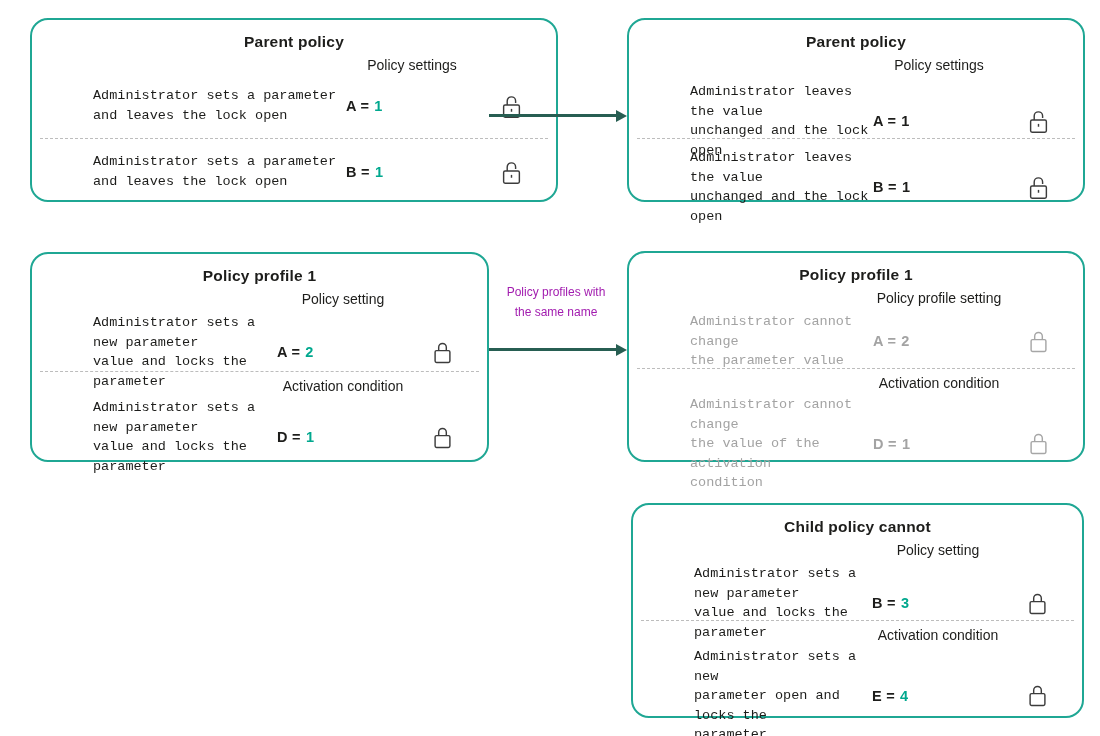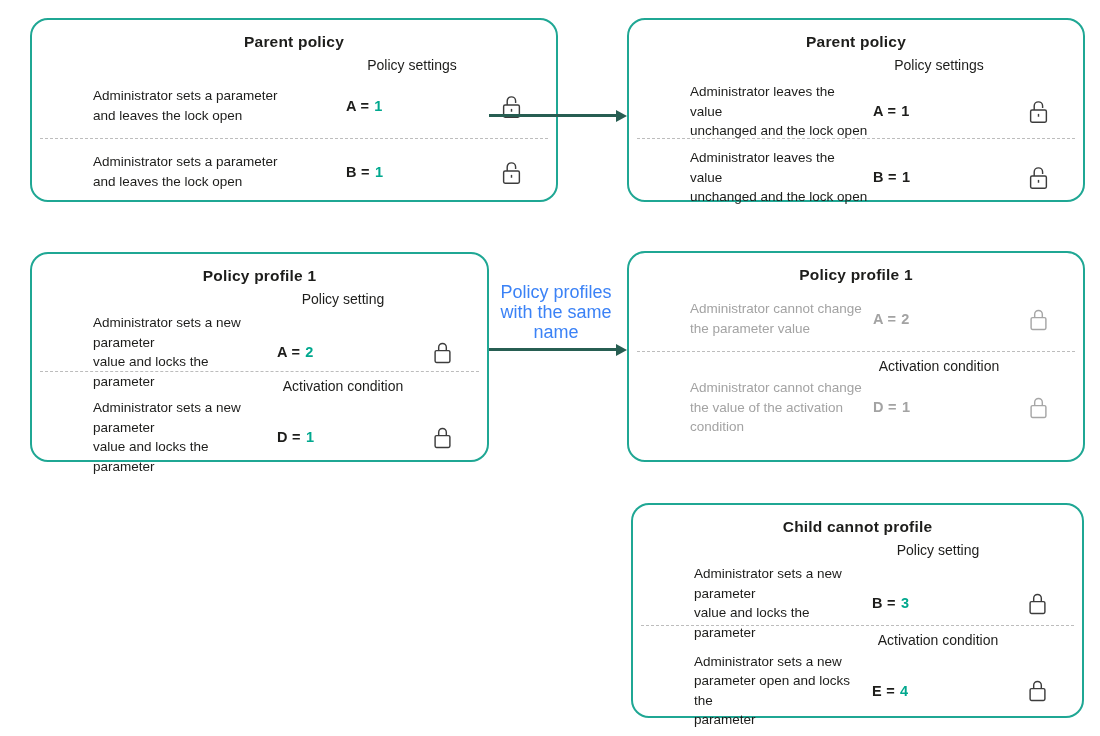--- a/index.html
+++ b/index.html
@@ -38,20 +38,21 @@
     font-size: 14px;
     white-space: nowrap;
   }
   .row { margin-top: 6px; min-height: 48px; }
   .roomy .row { margin-top: 9px; }
   .desc {
     font-size: 13.5px;
     line-height: 1.45;
     white-space: pre-line;
     padding-left: 2px;
+    font-family: Liberation Mono, monospace;
   }
   .val {
     text-align: left;
     font-size: 14.5px;
     font-weight: 700;
     letter-spacing: 0.3px;
     white-space: nowrap;
   }
   .val .num { margin-left: 5px; }
   .num.teal { color: #00a88e; }
@@ -66,23 +67,23 @@
   .arrow-head {
     position: absolute; width: 0; height: 0;
     border-top: 6.5px solid transparent;
     border-bottom: 6.5px solid transparent;
     border-left: 11px solid #275e52;
   }
   .arrow-label {
     position: absolute;
     width: 118px;
     text-align: center;
-    font-size: 18px;
+    font-size: 12px;
     line-height: 20px;
-    color: #3b82f6;
+    color: #a21caf;
   }
 </style>
 </head>
 <body>
 
 <div class="canvas">
 
   <div class="box roomy" style="left:30px; top:18px; width:528px; height:184px;">
     <div class="box-title">Parent policy</div>
     <div class="grid sec-label-row">
@@ -182,20 +183,23 @@
       </div>
     </div>
   </div>
 
   <div class="arrow-label" style="left:497px; top:282px;">Policy profiles with the same name</div>
   <div class="arrow-line" style="left:489px; top:348px; width:127px;"></div>
   <div class="arrow-head" style="left:616px; top:344px;"></div>
 
   <div class="box" style="left:627px; top:251px; width:458px; height:211px;">
     <div class="box-title">Policy profile 1</div>
+    <div class="grid sec-label-row">
+      <div class="sec-label">Policy profile setting</div>
+    </div>
     <div class="grid row muted">
       <div class="desc">Administrator cannot change
 the parameter value</div>
       <div class="val"><span>A =</span><span class="num">2</span></div>
       <div class="lock-cell lock-gray">
         <svg viewBox="0 0 22 26" width="21" height="25" fill="none" stroke="currentColor" stroke-width="1.5">
           <rect x="3.25" y="11" width="15.5" height="12.5" rx="1.5"></rect>
           <path d="M7 11 V7.5 A4 4 0 0 1 15 7.5 V11"></path>
         </svg>
       </div>
@@ -212,21 +216,21 @@
       <div class="lock-cell lock-gray">
         <svg viewBox="0 0 22 26" width="21" height="25" fill="none" stroke="currentColor" stroke-width="1.5">
           <rect x="3.25" y="11" width="15.5" height="12.5" rx="1.5"></rect>
           <path d="M7 11 V7.5 A4 4 0 0 1 15 7.5 V11"></path>
         </svg>
       </div>
     </div>
   </div>
 
   <div class="box" style="left:631px; top:503px; width:453px; height:215px;">
-    <div class="box-title">Child cannot profile</div>
+    <div class="box-title">Child policy cannot</div>
     <div class="grid sec-label-row">
       <div class="sec-label">Policy setting</div>
     </div>
     <div class="grid row">
       <div class="desc">Administrator sets a new parameter
  value and locks the parameter</div>
       <div class="val"><span>B =</span><span class="num teal">3</span></div>
       <div class="lock-cell lock-dark">
         <svg viewBox="0 0 22 26" width="21" height="25" fill="none" stroke="currentColor" stroke-width="1.5">
           <rect x="3.25" y="11" width="15.5" height="12.5" rx="1.5"></rect>

